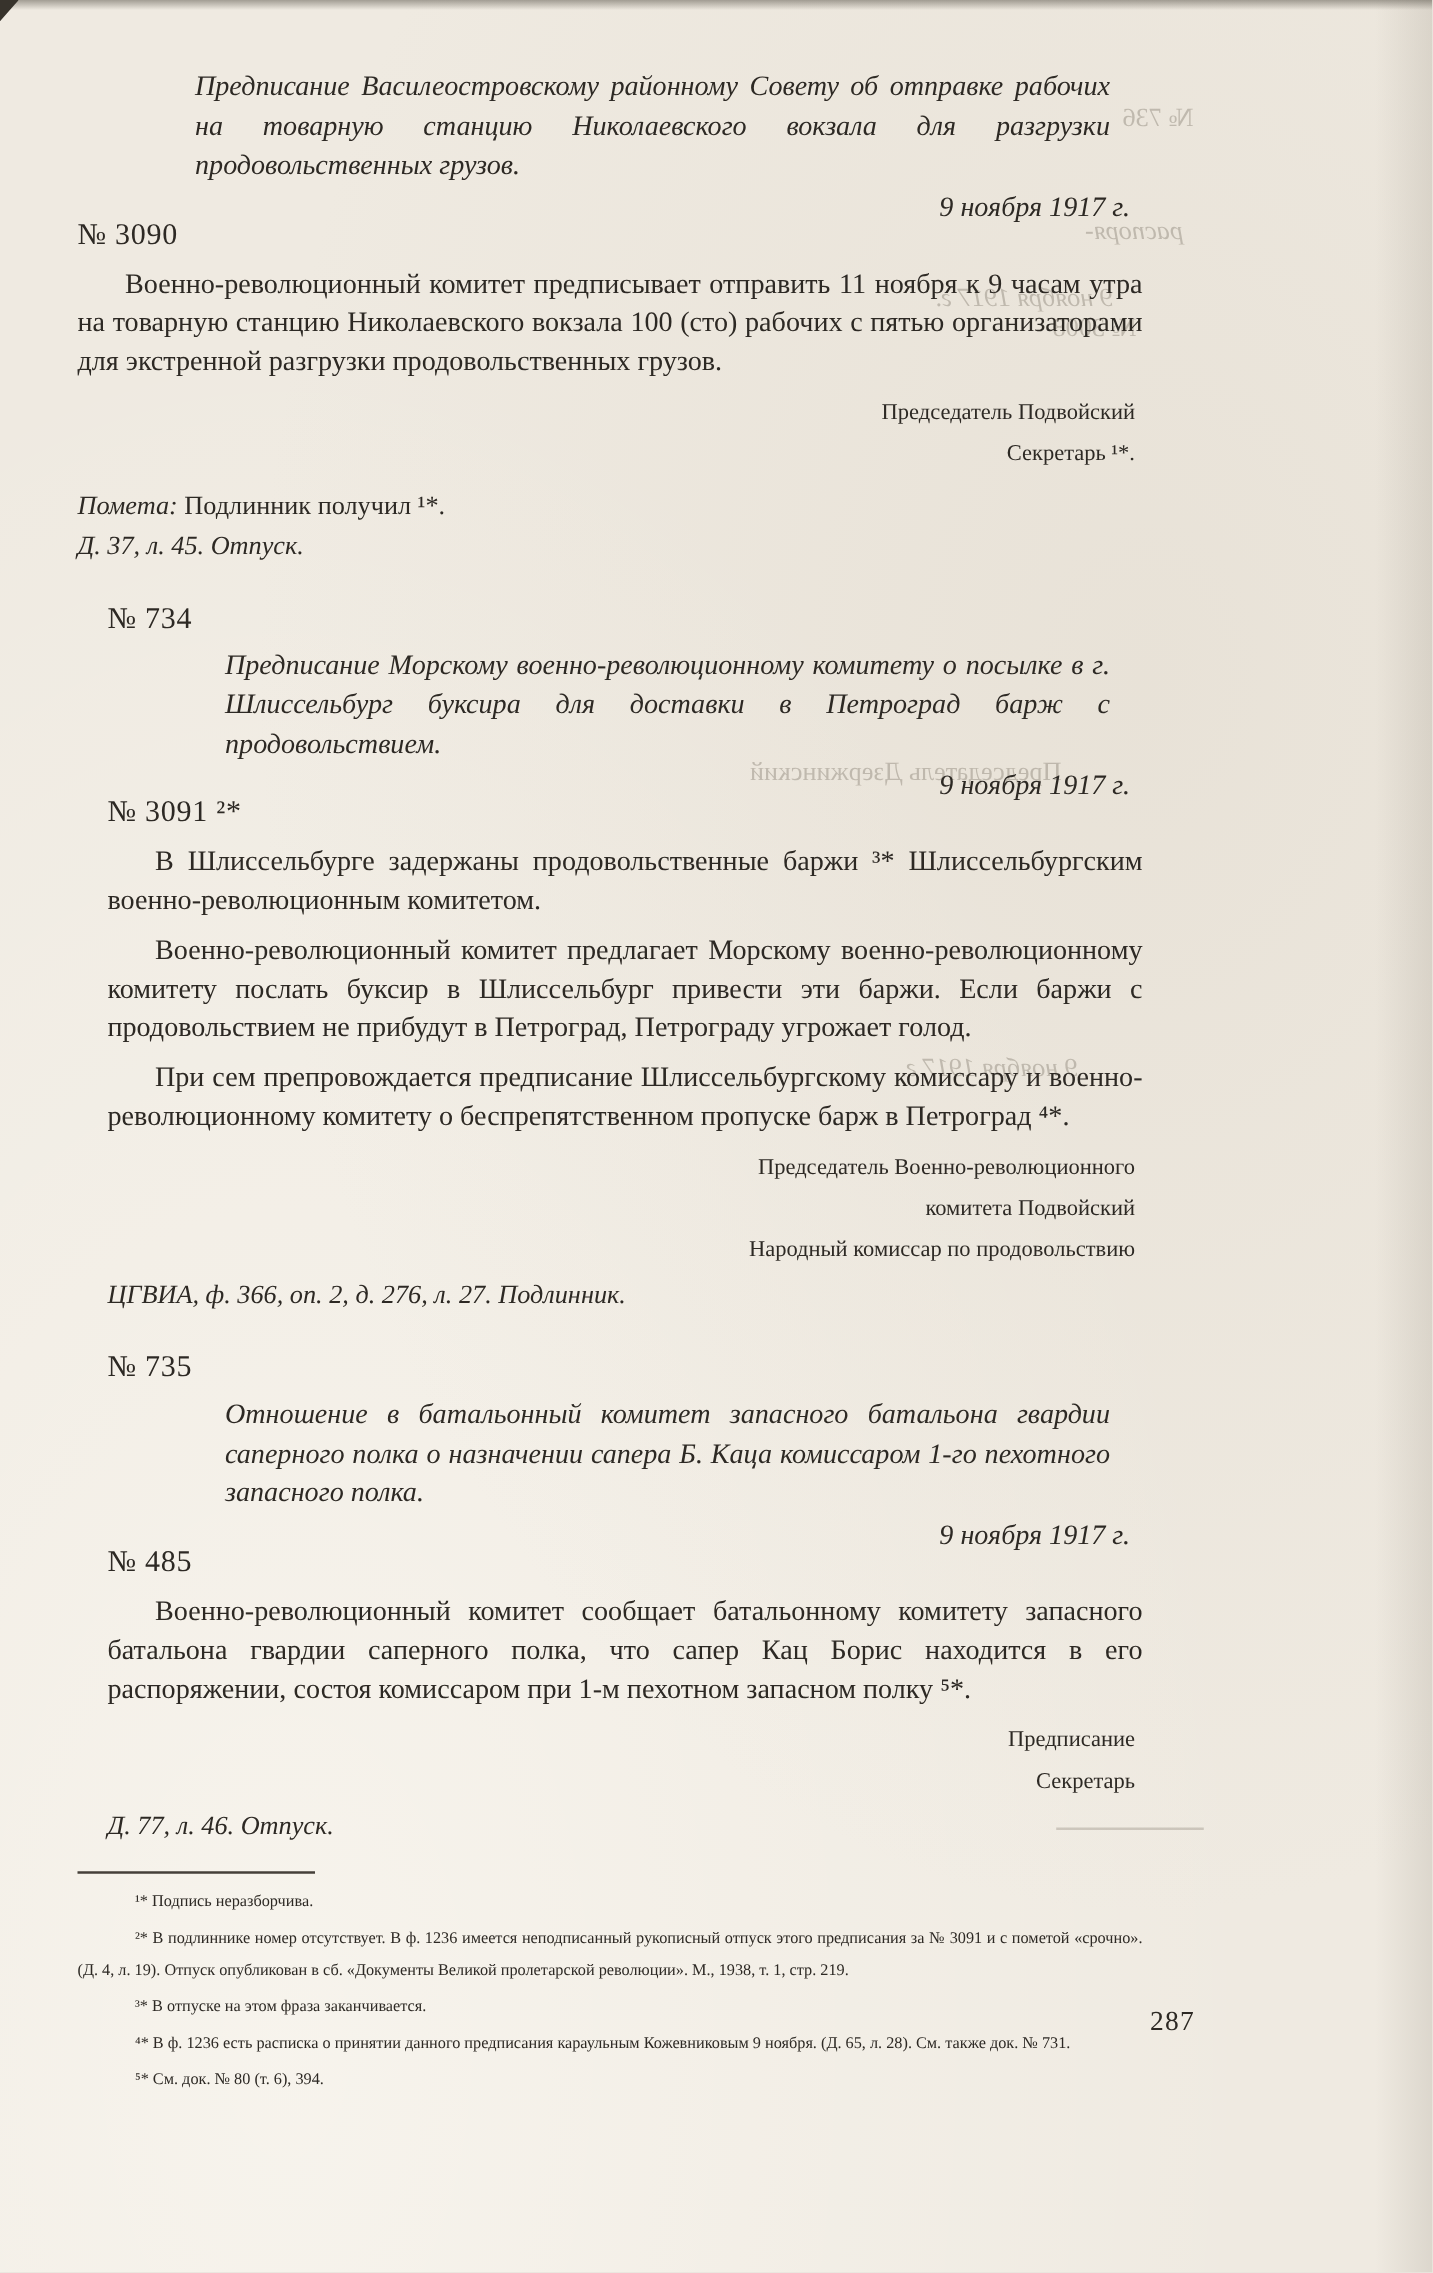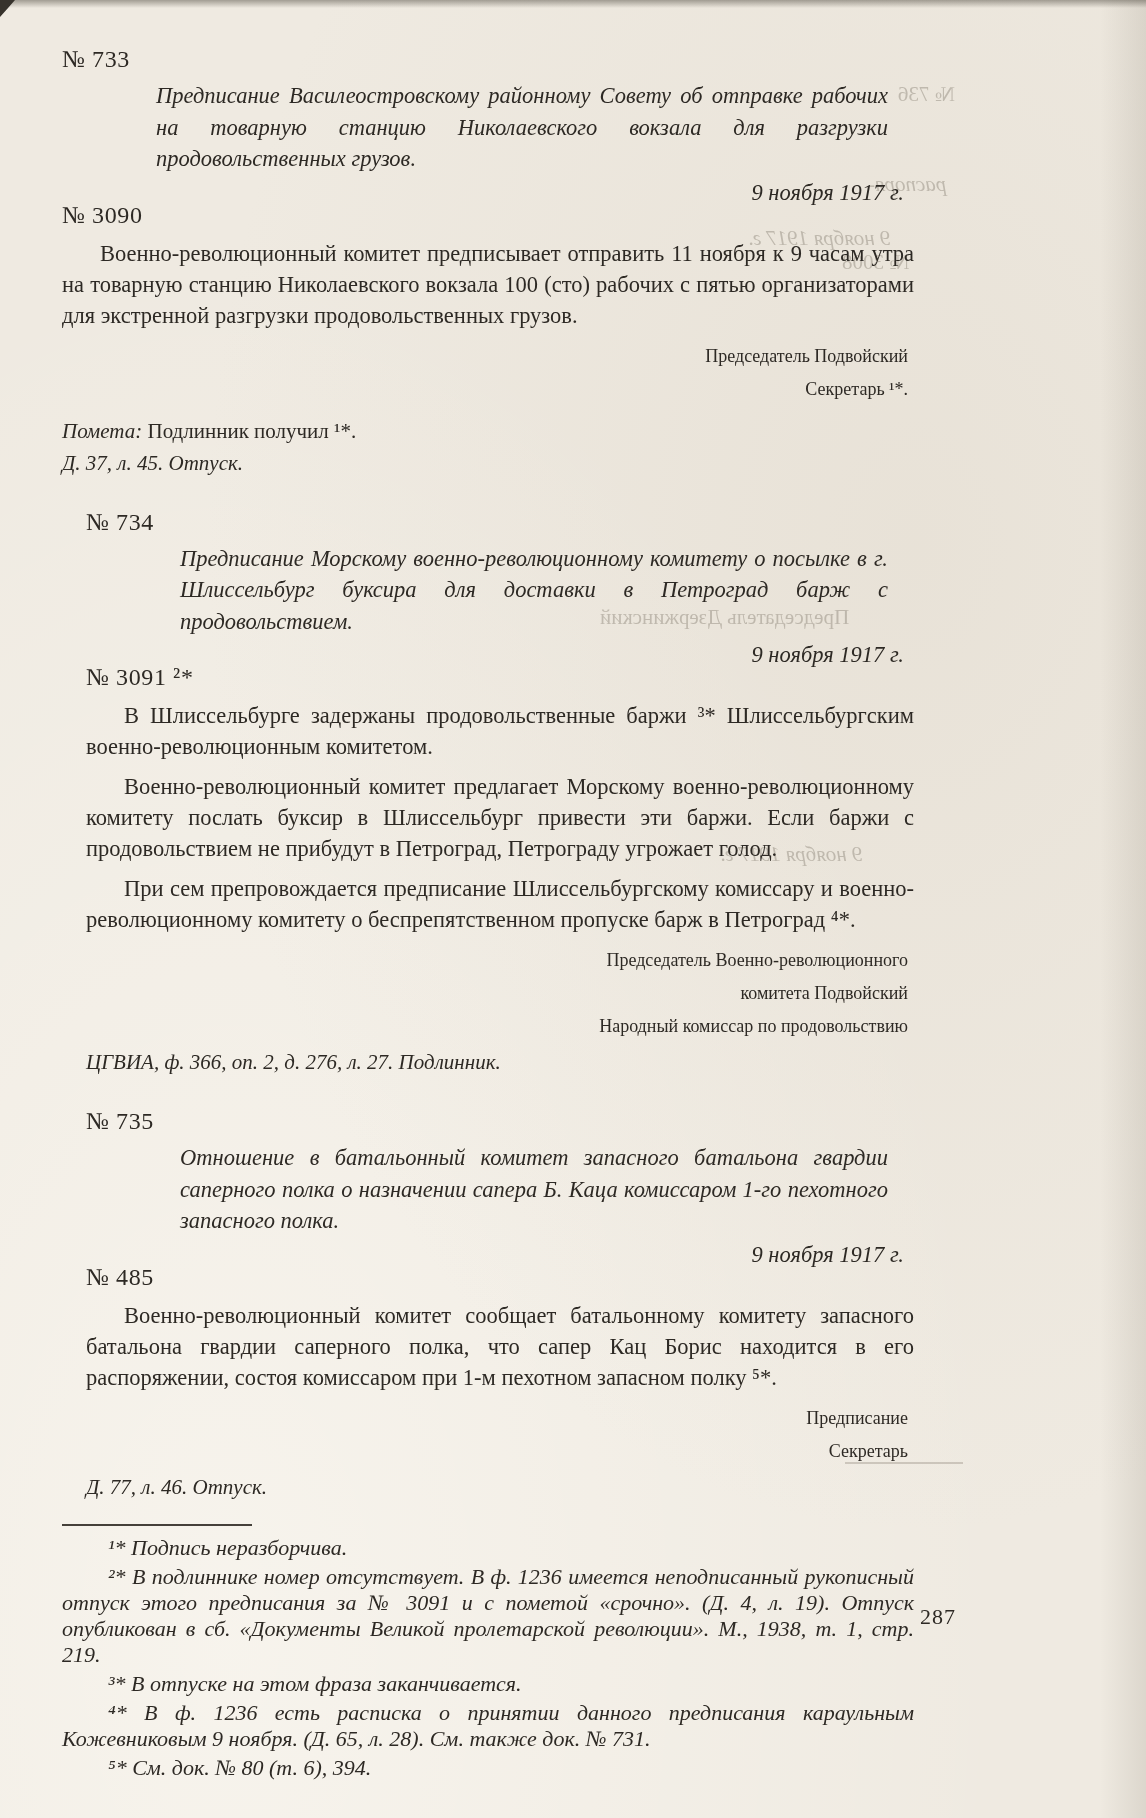--- a/index.html
+++ b/index.html
@@ -41,21 +41,21 @@
   .sig{font-size:18px;line-height:33px;text-align:right;margin:9px 6px 0 0;}
   .nota{font-size:21px;margin:13px 0 0;}
   .nota .nota-label{font-style:italic;}
   .archive{font-style:italic;font-size:21px;margin:7px 0 0;}
   .doc + .doc{margin-top:33px;margin-left:24px;}
   .fn-rule{
     width:190px;height:0;border:0;border-top:2.5px solid #45403a;
     margin:24px 0 9px;
   }
   .fn{
-    font-style:italic;font-size:22px;line-height:26px;
+    font-size:13px;line-height:26px;
     text-align:justify;text-indent:46px;margin:3px 0 0;
   }
   .page-number{
     position:absolute;left:878px;top:1604px;width:120px;
     text-align:center;font-size:22px;letter-spacing:1px;
   }
   
   .bleed-layer{position:absolute;inset:0;pointer-events:none;}
   .bt{
     position:absolute;transform:scaleX(-1);
@@ -81,21 +81,20 @@
       <span class="bt it" style="left: 748px; top: 226px;">9 ноября 1917 г.</span>
       <span class="bt" style="left: 842px; top: 250px;">№ 3008</span>
       <span class="bt" style="left: 600px; top: 605px;">Председатель Дзержинский</span>
       <span class="bt it" style="left: 720px; top: 842px;">9 ноября 1917 г.</span>
     </div>
   <div class="bt-rule"></div>
 
   <div class="content">
 
     <section class="doc">
-      <p class="doc-id">№ 733</p>
       <p class="doc-title">Предписание Василеостровскому районному Совету об отправке рабочих на товарную станцию Николаевского вокзала для разгрузки продовольственных грузов.</p>
       <p class="doc-date">9 ноября 1917 г.</p>
       <p class="doc-num">№ 3090</p>
       <p class="body-p">Военно-революционный комитет предписывает отправить 11 ноября к 9 часам утра на товарную станцию Николаевского вокзала 100 (сто) рабочих с пятью организаторами для экстренной разгрузки продовольственных грузов.</p>
       <div class="sig">
         <div>Председатель Подвойский</div>
         <div>Секретарь ¹*.</div>
       </div>
       <p class="nota"><span class="nota-label">Помета:</span> <span>Подлинник получил ¹*.</span></p>
       <p class="archive">Д. 37, л. 45. Отпуск.</p>

